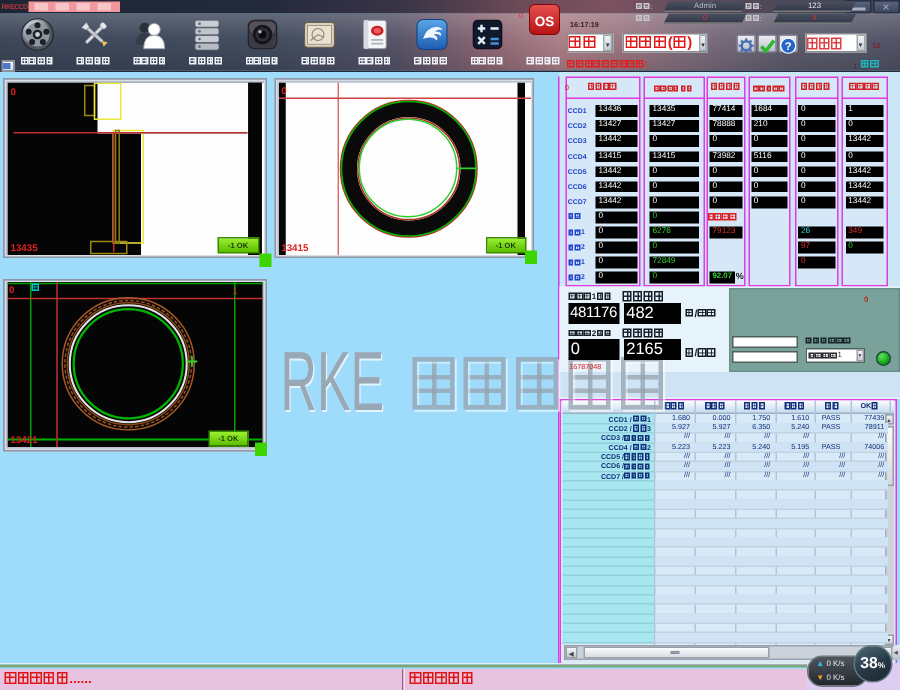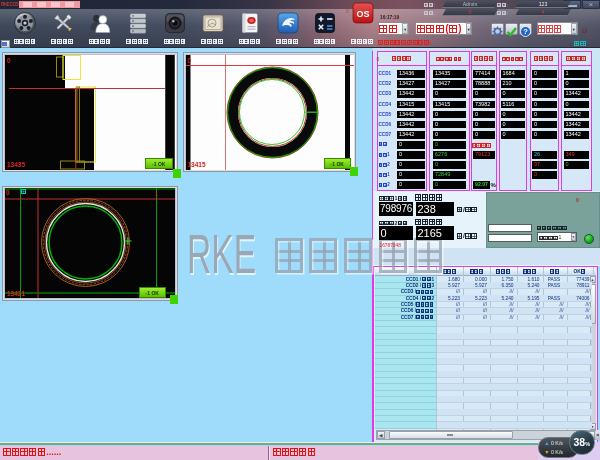--- a/index.html
+++ b/index.html
@@ -337,22 +337,22 @@
 <div class="bx" style="left:563.5px;top:110.62px;width:25.5px;height:7.8px;color:#fff;font-size:5.5px;">13442</div>
 <div class="bx" style="left:563.5px;top:120.69999999999999px;width:25.5px;height:7.8px;color:#fff;font-size:5.5px;">13442</div>
 <div class="bx" style="left:563.5px;top:130.78px;width:25.5px;height:7.8px;color:#fff;font-size:5.5px;">13442</div>
 <div class="bx" style="left:563.5px;top:150.94px;width:25.5px;height:7.8px;color:#e03030;font-size:5.5px;">349</div>
 <div class="bx" style="left:563.5px;top:161.01999999999998px;width:25.5px;height:7.8px;color:#30d030;font-size:5.5px;">0</div>
 <div style="position:absolute;left:373px;top:191px;width:227px;height:74.5px;background:#e7f3fb;"></div>
 <div style="position:absolute;left:373px;top:247.8px;width:227px;height:17.7px;background:#cfe3f5;"></div>
 <div style="position:absolute;left:485.5px;top:191.5px;width:114px;height:56.2px;background:#7ba19b;border:0.8px solid #68908a;"></div>
 <div style="position:absolute;left:379px;top:195px;width:38px;height:6px;color:#1a2028;font-size:5.4px;line-height:6px;font-weight:bold;white-space:nowrap;"><i class="cj"></i><i class="cj"></i><i class="cj"></i>1<i class="cj"></i><i class="cj"></i></div>
 <div style="position:absolute;left:415px;top:193.8px;width:36px;height:8px;color:#141c2a;font-size:7.3px;line-height:8px;font-weight:bold;"><i class="cjb"></i><i class="cjb"></i><i class="cjb"></i><i class="cjb"></i></div>
-<div style="position:absolute;left:378.5px;top:202px;width:34.5px;height:14px;background:#000;color:#fff;font-size:10px;letter-spacing:-0.2px;line-height:14px;padding-left:1.5px;z-index:6;">798976</div>
-<div style="position:absolute;left:415.5px;top:202px;width:38px;height:14px;background:#000;color:#fff;font-size:11px;line-height:14px;padding-left:2px;z-index:6;">238</div>
+<div style="position:absolute;left:378.5px;top:202px;width:34.5px;height:14px;background:#000;color:#fff;font-size:10px;letter-spacing:-0.2px;line-height:14px;padding-left:1.5px;z-index:6;">481176</div>
+<div style="position:absolute;left:415.5px;top:202px;width:38px;height:14px;background:#000;color:#fff;font-size:11px;line-height:14px;padding-left:2px;z-index:6;">482</div>
 <div style="position:absolute;left:456.5px;top:204.5px;width:28px;height:9px;color:#141c2a;font-size:6.8px;line-height:9px;font-weight:bold;white-space:nowrap;"><i class="cj"></i>/<i class="cj"></i><i class="cj"></i></div>
 <div style="position:absolute;left:379px;top:219.5px;width:38px;height:6px;color:#1a2028;font-size:5.4px;line-height:6px;font-weight:bold;white-space:nowrap;"><i class="cj"></i><i class="cj"></i><i class="cj"></i>2<i class="cj"></i><i class="cj"></i></div>
 <div style="position:absolute;left:415px;top:218.3px;width:36px;height:8px;color:#141c2a;font-size:7.3px;line-height:8px;font-weight:bold;"><i class="cjb"></i><i class="cjb"></i><i class="cjb"></i><i class="cjb"></i></div>
 <div style="position:absolute;left:378.5px;top:226px;width:34.5px;height:14px;background:#000;color:#fff;font-size:11px;line-height:14px;padding-left:2px;z-index:6;">0</div>
 <div style="position:absolute;left:415.5px;top:226px;width:38px;height:14px;background:#000;color:#fff;font-size:11px;line-height:14px;padding-left:2px;z-index:6;">2165</div>
 <div style="position:absolute;left:456.5px;top:231px;width:28px;height:9px;color:#141c2a;font-size:6.8px;line-height:9px;font-weight:bold;white-space:nowrap;"><i class="cj"></i>/<i class="cj"></i><i class="cj"></i></div>
 <div style="position:absolute;left:379.5px;top:243.3px;width:30px;height:5px;color:#e02020;font-size:4.8px;line-height:5px;z-index:6;">16787048</div>
 <div style="position:absolute;left:576px;top:196.5px;width:8px;height:6px;color:#b02820;font-size:5.2px;line-height:6px;font-weight:bold;">0</div>
 <div style="position:absolute;left:488px;top:223.6px;width:43.5px;height:8px;background:#fff;border:0.8px solid #50605c;z-index:6;"></div>
 <div style="position:absolute;left:488px;top:234px;width:43.5px;height:8px;background:#fff;border:0.8px solid #50605c;z-index:6;"></div>

